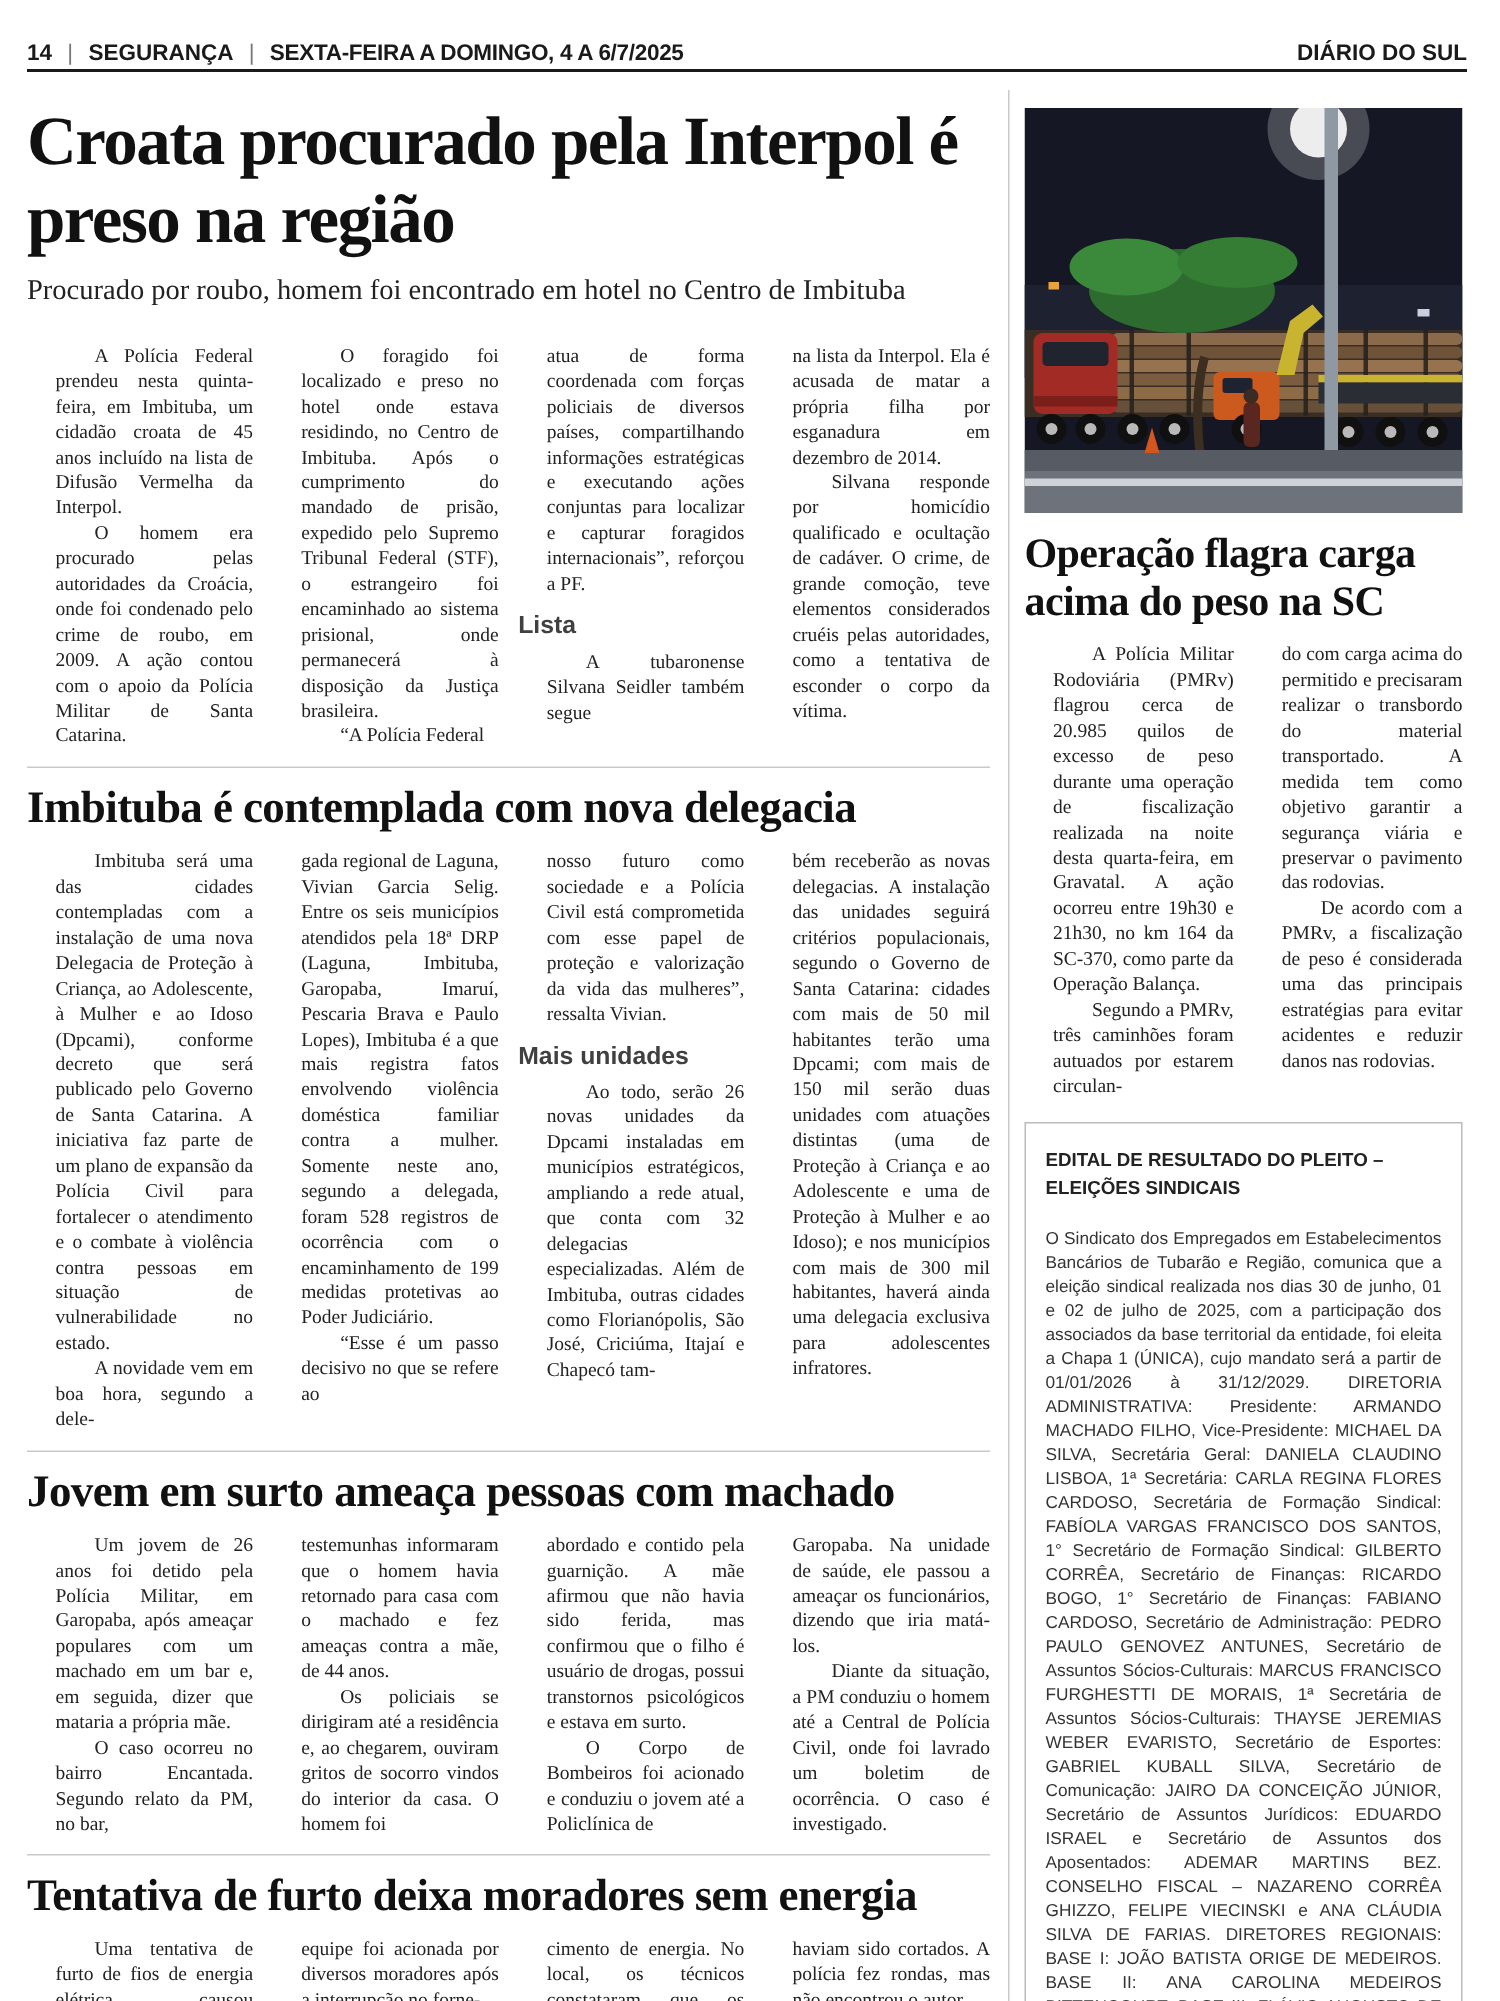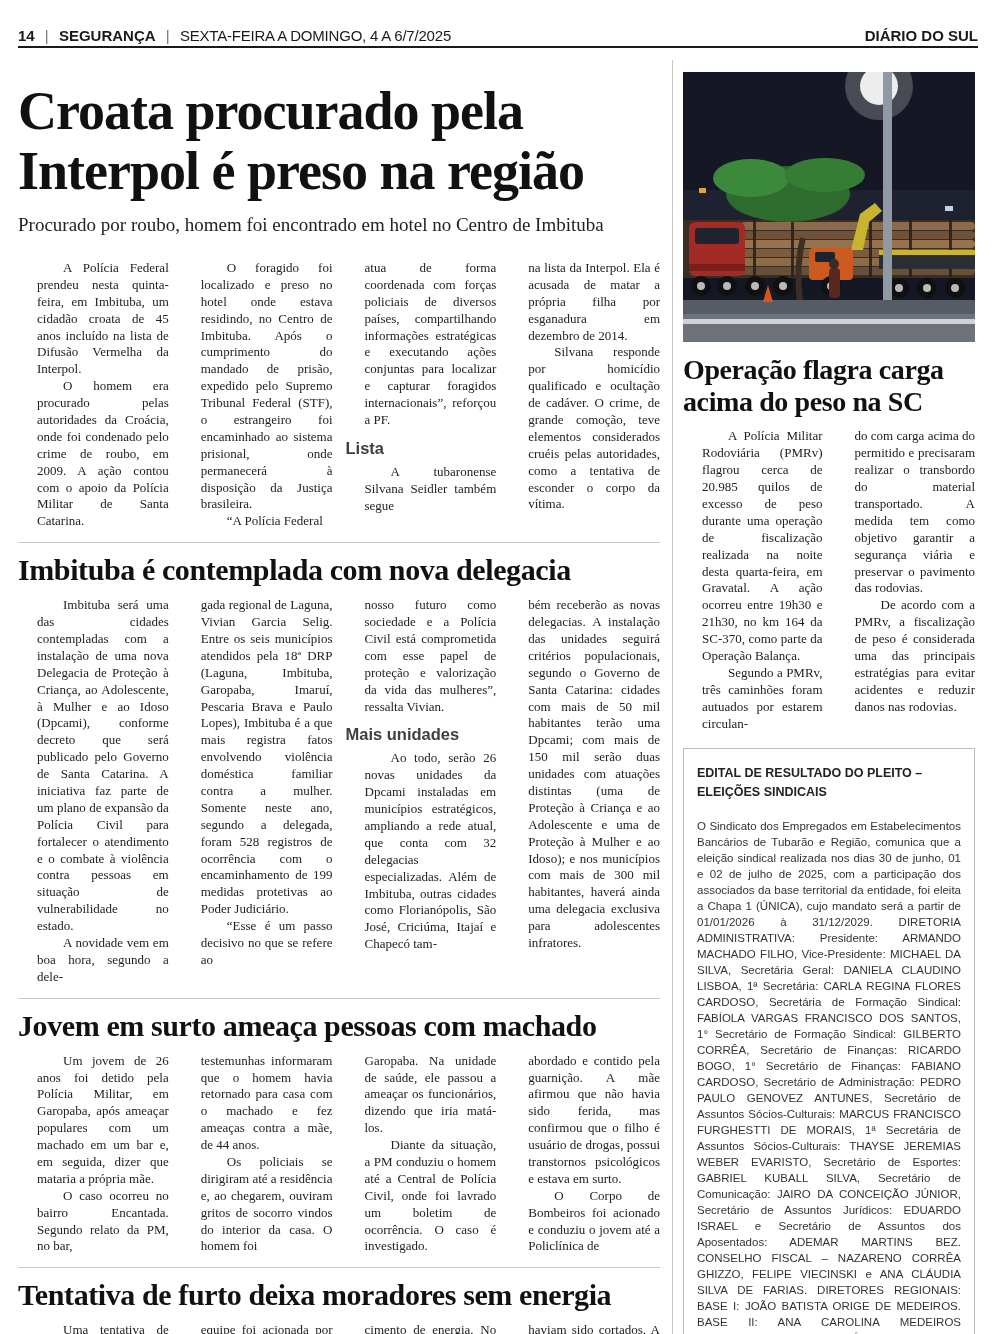--- a/index.html
+++ b/index.html
@@ -4,27 +4,27 @@
 <style>
   * { margin:0; padding:0; box-sizing:border-box; }
   body { background:#e8e8e8; font-family:"Liberation Serif", serif; }
   .page { position:relative; width:1000px; height:1334px; background:#ffffff; margin:0 auto; overflow:hidden; color:#1a1a1a; }
 
   
   .hdr { position:absolute; left:18px; right:22px; top:18px; height:26px;
          font-family:"Liberation Sans", sans-serif; font-size:15px; display:flex; justify-content:space-between; align-items:flex-end; }
   .hdr .b { font-weight:bold; }
   .hdr .sep { color:#777; font-weight:normal; margin:0 6px; }
-  .hdr .dt { font-weight:normal; letter-spacing:-0.2px; }
+  .hdr .dt { font-weight:bold; letter-spacing:-0.2px; }
   .hrule-dark { position:absolute; left:18px; right:22px; top:46px; height:2px; background:#1a1a1a; }
   .vrule { position:absolute; left:672px; top:60px; bottom:0; width:1px; background:#c9c9c9; }
 
   
   .main-left { position:absolute; left:18px; top:60px; width:642px; }
-  h1.a1 { font-size:54px; line-height:1.12; font-weight:bold; letter-spacing:-1px; margin-top:21px; color:#111; }
+  h1.a1 { font-size:46px; line-height:1.12; font-weight:bold; letter-spacing:-1px; margin-top:8px; color:#111; }
   .deck { font-size:19px; margin:12px 0 24px; color:#222; }
   h2.art { font-size:30px; font-weight:bold; letter-spacing:-0.4px; margin:2px 0 10px; color:#111; }
   .cols { display:grid; column-gap:13px; align-items:start; }
   .c4 { grid-template-columns:repeat(4,1fr); }
   .c2 { grid-template-columns:repeat(2,1fr); }
   .col p { font-size:13px; line-height:1.3; text-align:justify; color:#222;margin-left:19px; }
   p.ind { text-indent:26px; }
   p.cont { text-indent:0; }
   .subhead { font-family:"Liberation Sans", sans-serif; font-weight:bold; font-size:16.5px; margin:10px 0 6px; color:#404040; }
   hr.art-rule { border:none; border-top:1px solid #c9c9c9; margin:12px 0 10px; }
@@ -114,26 +114,26 @@
       <div class="cols c4">
         <div class="col">
           <p class="ind">Um jovem de 26 anos foi detido pela Polícia Militar, em Garopaba, após ameaçar populares com um machado em um bar e, em seguida, dizer que mataria a própria mãe.</p>
           <p class="ind">O caso ocorreu no bairro Encantada. Segundo relato da PM, no bar,</p>
         </div>
         <div class="col">
           <p class="cont">testemunhas informaram que o homem havia retornado para casa com o machado e fez ameaças contra a mãe, de 44 anos.</p>
           <p class="ind">Os policiais se dirigiram até a residência e, ao chegarem, ouviram gritos de socorro vindos do interior da casa. O homem foi</p>
         </div>
         <div class="col">
+          <p class="cont">abordado e contido pela guarnição. A mãe afirmou que não havia sido ferida, mas confirmou que o filho é usuário de drogas, possui transtornos psicológicos e estava em surto.</p>
+          <p class="ind">O Corpo de Bombeiros foi acionado e conduziu o jovem até a Policlínica de</p>
+        </div>
+        <div class="col">
           <p class="cont">Garopaba. Na unidade de saúde, ele passou a ameaçar os funcionários, dizendo que iria matá-los.</p>
           <p class="ind">Diante da situação, a PM conduziu o homem até a Central de Polícia Civil, onde foi lavrado um boletim de ocorrência. O caso é investigado.</p>
-        </div>
-        <div class="col">
-          <p class="cont">abordado e contido pela guarnição. A mãe afirmou que não havia sido ferida, mas confirmou que o filho é usuário de drogas, possui transtornos psicológicos e estava em surto.</p>
-          <p class="ind">O Corpo de Bombeiros foi acionado e conduziu o jovem até a Policlínica de</p>
         </div>
       </div>
     </article>
 
     <hr class="art-rule">
 
     <article>
       <h2 class="art">Tentativa de furto deixa moradores sem energia</h2>
       <div class="cols c4">
         <div class="col">

